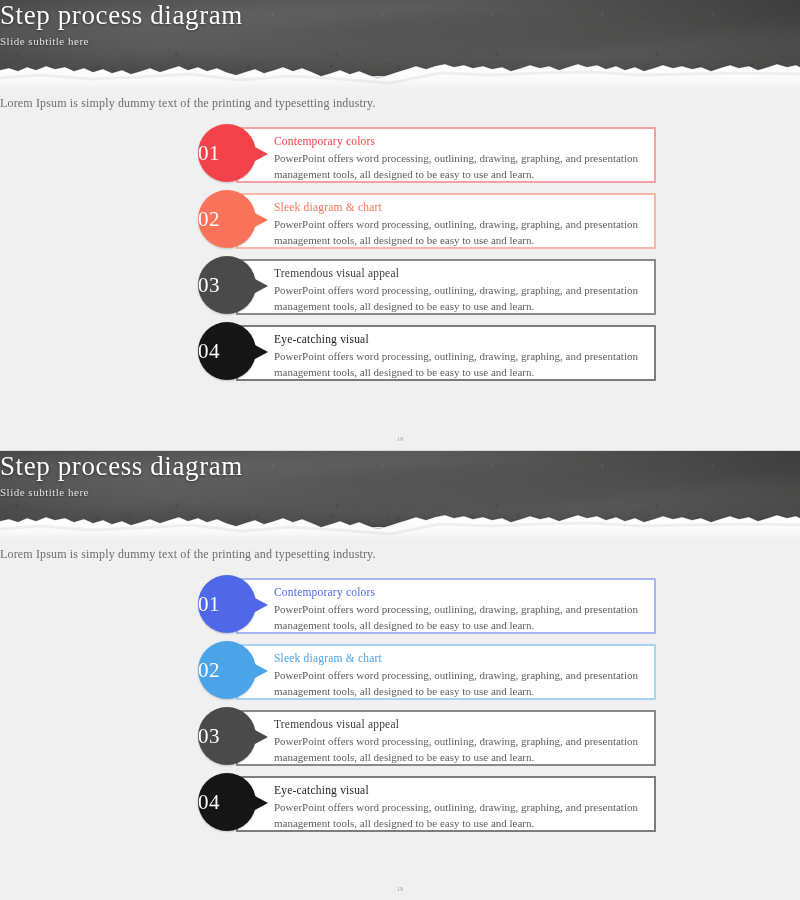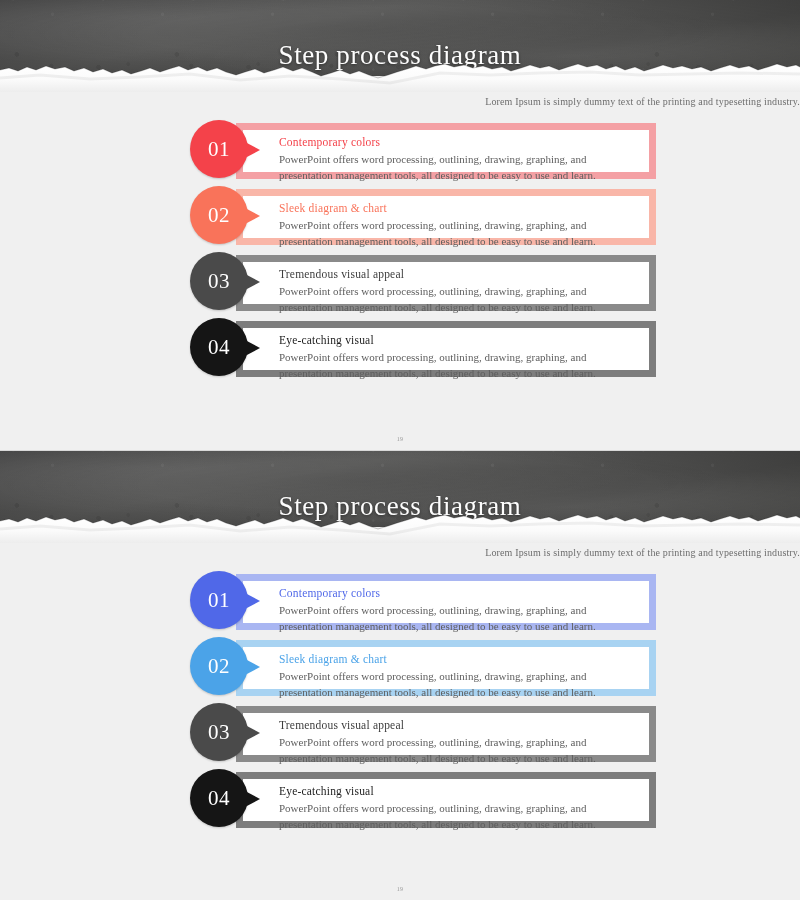--- a/index.html
+++ b/index.html
@@ -58,23 +58,22 @@
   
   .header::after {
     content: "";
     position: absolute; inset: 0;
     background: radial-gradient(ellipse at 50% 45%, rgba(0,0,0,0) 45%, rgba(0,0,0,0.22) 100%);
     pointer-events: none;
   }
 
   .title-wrap {
     position: relative; z-index: 3;
-    text-align: center;
-    padding-top: 8px;
-    margin-top: 32px;
+    text-align: left;
+    padding-top: 0;
   }
   .slide-title {
     font-family: "Liberation Serif", "DejaVu Serif", serif;
     font-size: 27px;
     font-weight: 400;
     color: #fdfdfd;
     letter-spacing: .6px;
     line-height: 1.12;
     text-shadow: 0 1px 3px rgba(0,0,0,.45);
     margin: 0;
@@ -94,49 +93,49 @@
     left: 0; top: 58px;
     width: 800px; height: 34px;
     z-index: 4;
     pointer-events: none;
   }
   .torn svg { display: block; width: 800px; height: 34px; }
 
   
   .intro {
     position: relative; z-index: 2;
-    text-align: right;
-    font-family: "Liberation Serif", "DejaVu Serif", serif;
-    font-size: 10px;
+    text-align: left;
+    font-family: "Liberation Serif", "DejaVu Serif", serif;
+    font-size: 12px;
     color: #6d6d6d;
     letter-spacing: .15px;
     margin-top: 20px;
   }
 
   .steps {
     position: relative;
     z-index: 2;
     margin: 16px auto 0 auto;
     width: 420px;
   }
 
   .step {
     position: relative;
     height: 56px;
     margin-bottom: 10px;
   }
 
   .bubble {
     position: absolute;
-    left: 0; top: -3px;
+    left: 8px; top: -3px;
     width: 58px; height: 58px;
     border-radius: 50%;
     display: flex;
     align-items: center;
-    justify-content: center;
+    justify-content: flex-start;
     z-index: 3;
     box-shadow: 0 1px 2px rgba(0,0,0,.18);
   }
   .bubble-num {
     font-family: "Liberation Serif", "DejaVu Serif", serif;
     font-size: 21px;
     color: #ffffff;
     letter-spacing: .5px;
     line-height: 1;
   }
@@ -150,21 +149,21 @@
     border-top: 8px solid transparent;
     border-bottom: 8px solid transparent;
     border-left: 15px solid currentColor;
   }
 
   .panel {
     position: absolute;
     left: 46px; right: -46px; top: 0;
     height: 56px;
     background: #ffffff;
-    border: 7px solid #d946ef;
+    border: 2px solid #d946ef;
     padding: 6px 10px 6px 36px;
     z-index: 1;
   }
   .step-title {
     font-family: "Liberation Serif", "DejaVu Serif", serif;
     font-size: 11.5px;
     letter-spacing: .2px;
     margin: 0 0 2px 0;
     line-height: 1.2;
   }

